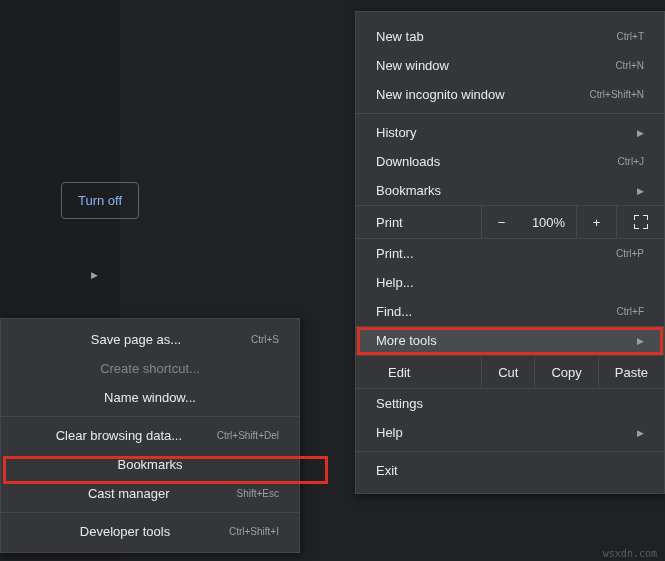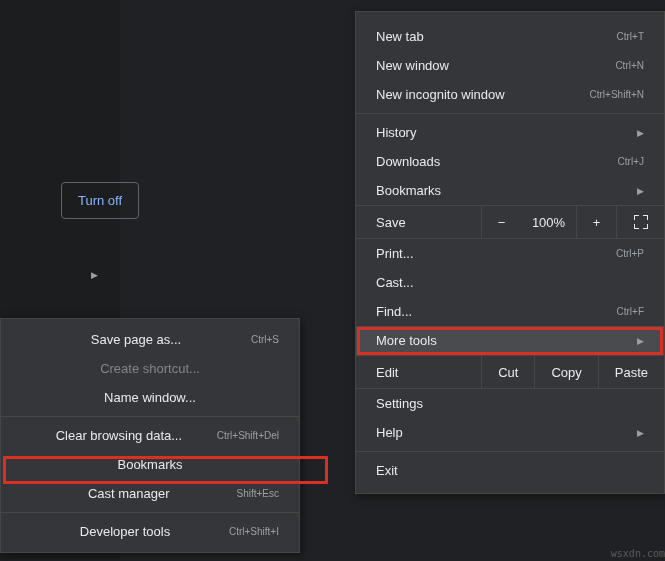--- a/index.html
+++ b/index.html
@@ -119,21 +119,21 @@
     border:1.5px solid #e8eaed;
   }
   .fs-icon .tl{top:0;left:0;border-right:none;border-bottom:none;}
   .fs-icon .tr{top:0;right:0;border-left:none;border-bottom:none;}
   .fs-icon .bl{bottom:0;left:0;border-right:none;border-top:none;}
   .fs-icon .br{bottom:0;right:0;border-left:none;border-top:none;}
   .edit-row {
     display:flex;
     height: 34px;
     align-items:center;
-    padding-left:20px;
+    padding-left:32px;
     border-bottom: 1px solid #454648;
     border-top: 1px solid #454648;
   }
   .edit-row .elabel { flex: 1; }
   .edit-btn {
     border-left: 1px solid #454648;
     height: 100%;
     display:flex;align-items:center;justify-content:center;
     cursor:pointer;
     padding: 0 16px;
@@ -141,21 +141,21 @@
   }
   .highlight-red {
     border: 3px solid #d93025;
     position: absolute;
     pointer-events: none;
   }
   .hl1 { top: 327px; left: 357px; width: 306px; height: 28px; }
   .hl2 { top: 456px; left: 3px; width: 325px; height: 28px; }
   .watermark {
     position:absolute;
-    bottom: 2px; right: 0;
+    bottom: 2px; right: 8px;
     color: rgba(255,255,255,0.25);
     font-size: 10px;
     font-family: monospace;
   }
   .spacer-top { height: 10px; }
 </style>
 </head>
 <body>
 
 <div class="bg-panel"></div>
@@ -185,39 +185,39 @@
   </div>
   <div class="menu-item">
     <span class="label">Downloads</span>
     <span class="shortcut">Ctrl+J</span>
   </div>
   <div class="menu-item">
     <span class="label">Bookmarks</span>
     <span class="chevron">▶</span>
   </div>
   <div class="zoom-row">
-    <span class="zlabel">Save</span>
+    <span class="zlabel">Print</span>
     <div class="zoom-btn">−</div>
     <div class="zoom-val">100%</div>
     <div class="zoom-btn">+</div>
     <div class="fullscreen-btn">
       <div class="fs-icon">
         <span class="tl"></span>
           <span class="tr"></span>
           <span class="bl"></span>
           <span class="br"></span>
       </div>
     </div>
   </div>
   <div class="menu-item">
     <span class="label">Print...</span>
     <span class="shortcut">Ctrl+P</span>
   </div>
   <div class="menu-item">
-    <span class="label">Cast...</span>
+    <span class="label">Help...</span>
   </div>
   <div class="menu-item">
     <span class="label">Find...</span>
     <span class="shortcut">Ctrl+F</span>
   </div>
   <div class="menu-item hover">
     <span class="label">More tools</span>
     <span class="chevron">▶</span>
   </div>
   <div class="edit-row">

